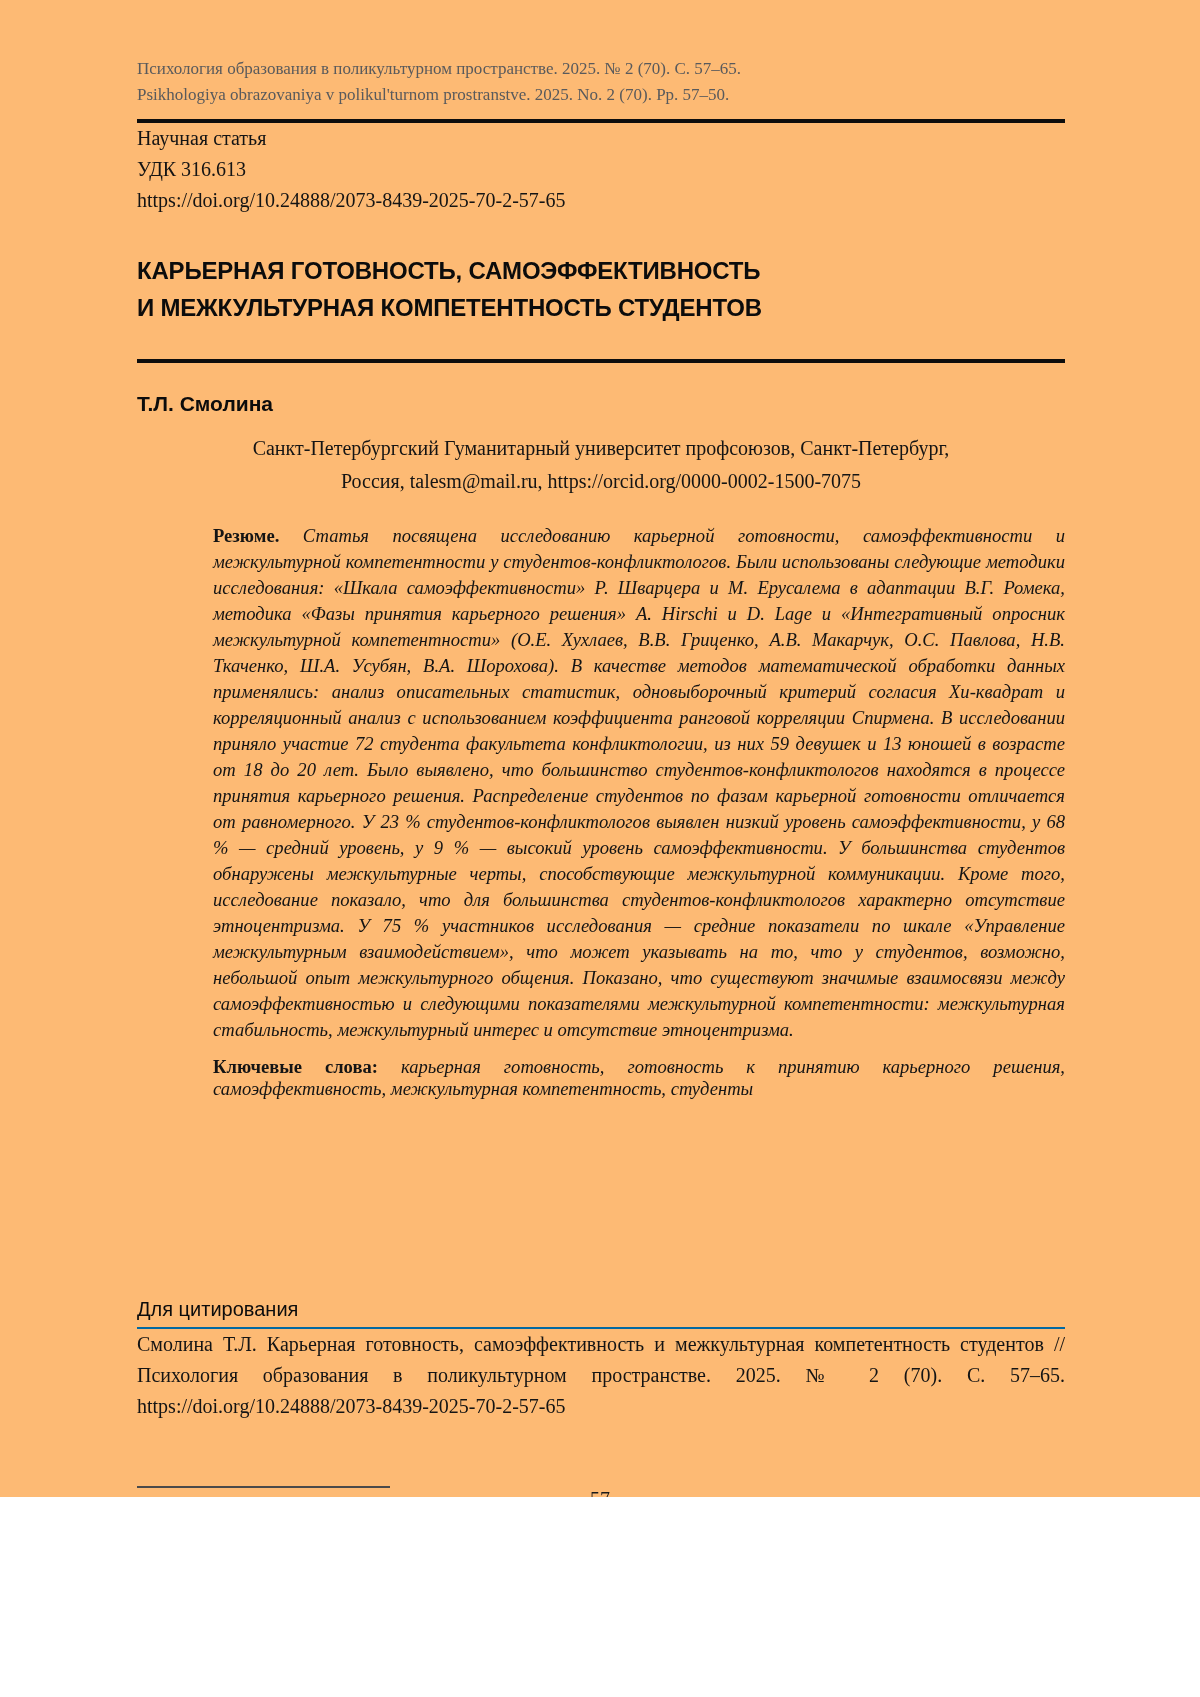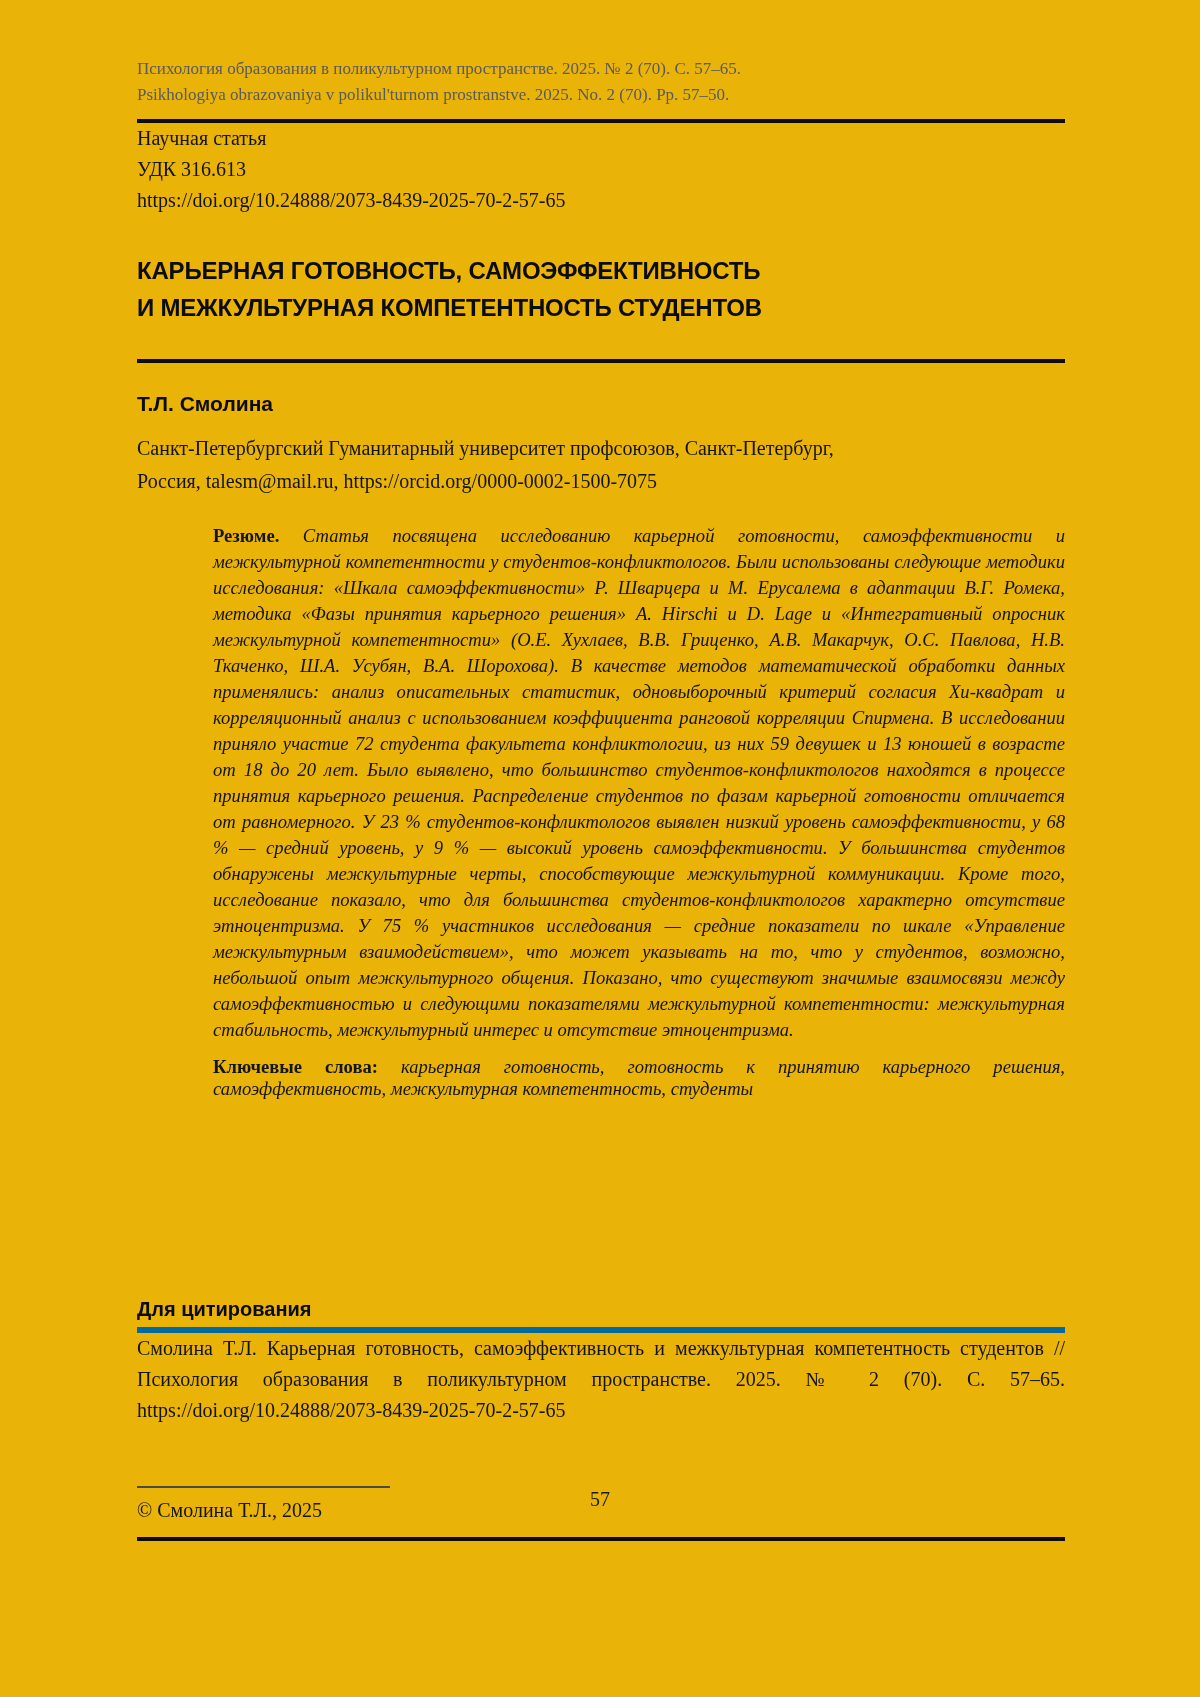--- a/index.html
+++ b/index.html
@@ -1,21 +1,21 @@
 <!DOCTYPE html>
 <html lang="ru"><head>
 <meta charset="utf-8">
 <style>
   * { margin: 0; padding: 0; box-sizing: border-box; }
   html, body { background: #ffffff; }
   .page {
     position: relative;
     width: 1200px;
-    height: 1697px;
-    background: #eab308;
+    height: 1497px;
+    background: #fdba74;
     color: #141414;
     font-family: "Liberation Serif", serif;
     overflow: hidden;
   }
   .content {
     position: absolute;
     left: 137px;
     top: 0;
     width: 928px;
   }
@@ -46,20 +46,21 @@
     font-family: "Liberation Sans", sans-serif;
     font-weight: bold;
     font-size: 21px;
     line-height: 28px;
     color: #0c0c0c;
   }
   .affil {
     margin-top: 14px;
     font-size: 20px;
     line-height: 33px;
+    text-align: center;
   }
   .abstract {
     margin-top: 25px;
     padding-left: 76px;
     text-align: justify;
     font-style: italic;
     font-size: 18.6px;
     line-height: 26px;
   }
   .abstract .lbl, .keywords .lbl {
@@ -75,26 +76,26 @@
     line-height: 22px;
   }
   .citation-block {
     position: absolute;
     left: 137px;
     top: 1297px;
     width: 928px;
   }
   .citation-heading {
     font-family: "Liberation Sans", sans-serif;
-    font-weight: bold;
+    font-weight: normal;
     font-size: 20px;
     line-height: 24px;
     color: #0c0c0c;
     padding-bottom: 6px;
-    border-bottom: 6px solid #0369a1;
+    border-bottom: 2px solid #0369a1;
   }
   .citation-text {
     margin-top: 0;
     font-size: 20px;
     line-height: 31px;
     text-align: justify;
   }
   .footer-block {
     position: absolute;
     left: 137px;

